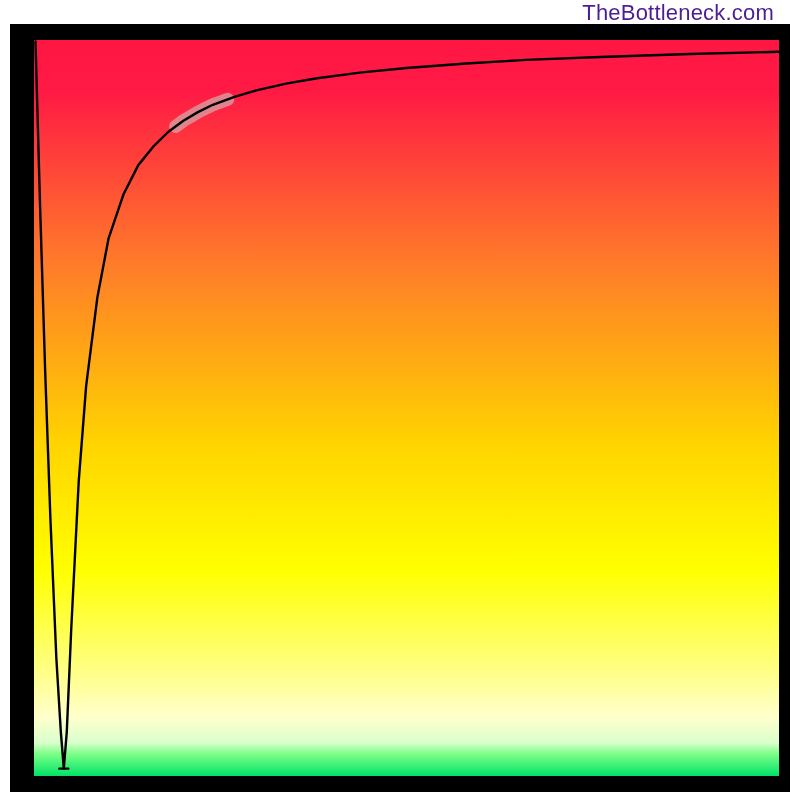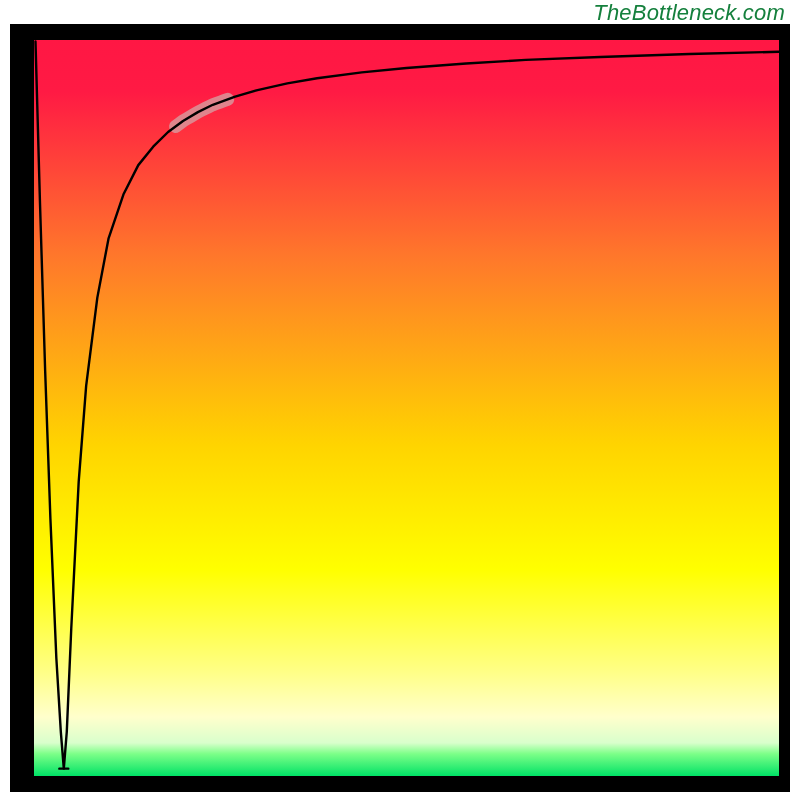--- a/index.html
+++ b/index.html
@@ -12,27 +12,26 @@
     overflow: hidden;
   }
   .stage {
     position: relative;
     width: 800px;
     height: 800px;
   }
   .watermark {
     position: absolute;
     top: 0;
-    right: 15px;
-    color: #15803d;
+    right: 26px;
+    color: #4c1d95;
     font-size: 22px;
     font-weight: 500;
     letter-spacing: 0.2px;
     z-index: 20;
-    font-style: italic;
   }
   .frame {
     position: absolute;
     left: 10px;
     top: 24px;
     width: 780px;
     height: 768px;
     background: #000000;
     z-index: 1;
   }

